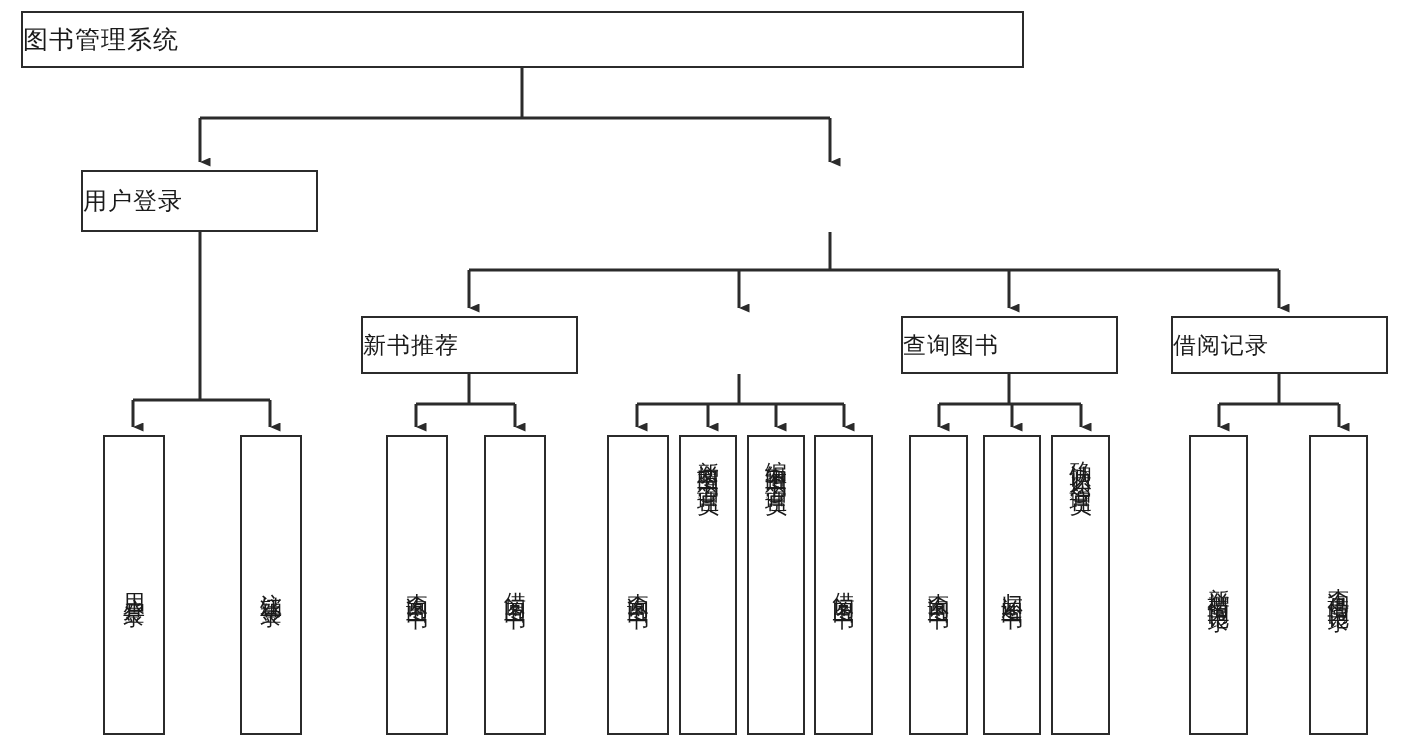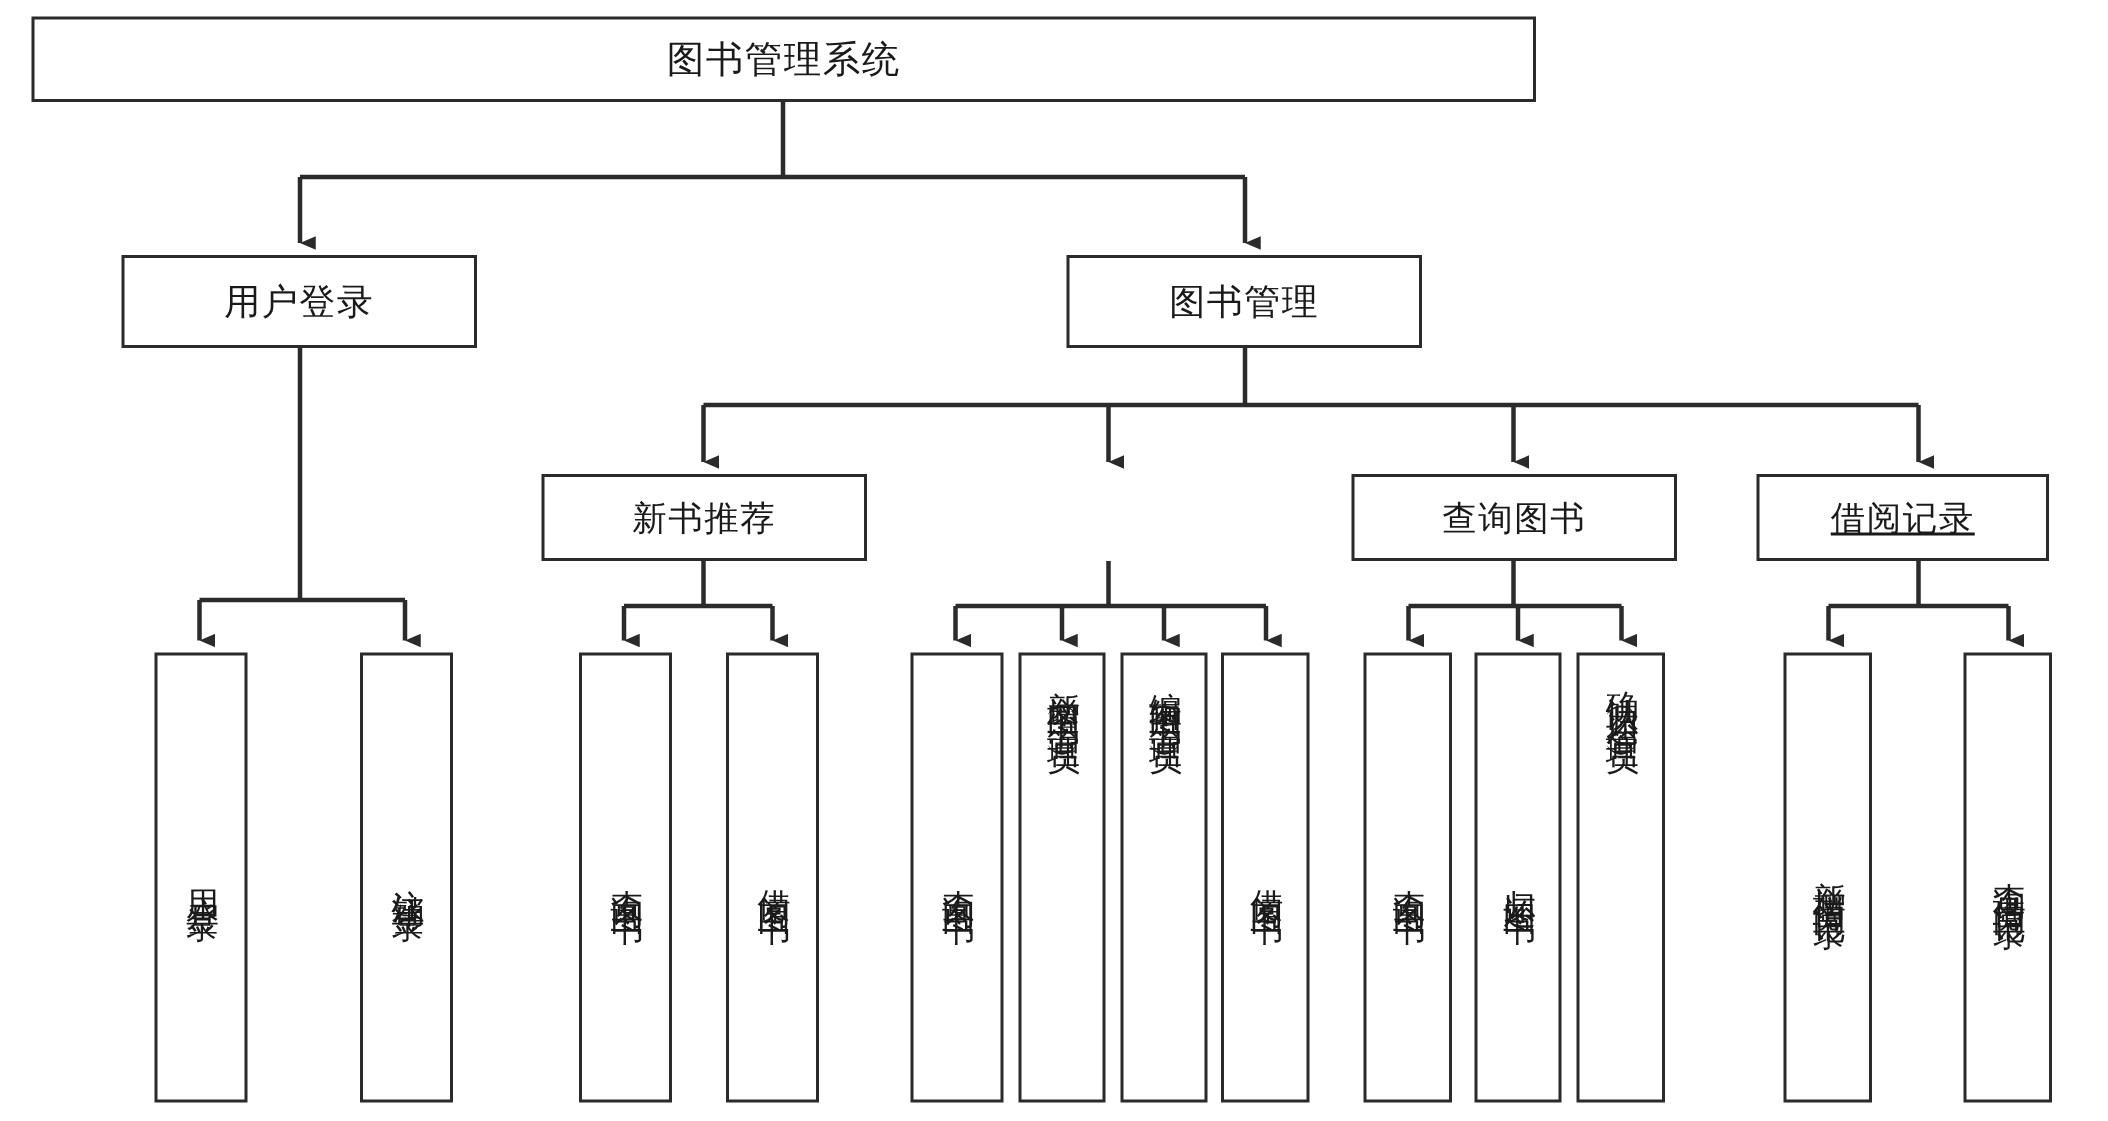--- a/index.html
+++ b/index.html
@@ -25,21 +25,21 @@
     height: 747px;
     pointer-events: none;
   }
   .node {
     position: absolute;
     box-sizing: border-box;
     background: #ffffff;
     border: 2.5px solid #2b2b2b;
     display: flex;
     align-items: center;
-    justify-content: center;
+    justify-content: flex-start;
     color: #1a1a1a;
   }
   .node.root {
     font-size: 25px;
     letter-spacing: 1px;
   }
   .node.lvl2 {
     font-size: 24px;
     letter-spacing: 1px;
   }
@@ -129,31 +129,28 @@
     </g>
   </svg>
 
   <div class="node root" style="left:21px; top:11px; width:1003px; height:57px;">
     <span>图书管理系统</span>
   </div>
 
   <div class="node lvl2" style="left:81px; top:170px; width:237px; height:62px;">
     <span>用户登录</span>
   </div>
-  <div class="node lvl2" style="left:711px; top:170px; width:237px; height:62px;">
-    <span>图书管理</span>
-  </div>
 
   <div class="node lvl3" style="left:361px; top:316px; width:217px; height:58px;">
     <span>新书推荐</span>
   </div>
   <div class="node lvl3" style="left:901px; top:316px; width:217px; height:58px;">
     <span>查询图书</span>
   </div>
-  <div class="node lvl3" style="left:1171px; top:316px; width:195px; height:58px;text-decoration:underline;">
+  <div class="node lvl3" style="left:1171px; top:316px; width:217px; height:58px;">
     <span>借阅记录</span>
   </div>
 
   <div class="node leaf" style="left:103px; top:435px; width:62px; height:300px;">
     <span class="vtext">用户登录</span>
   </div>
   <div class="node leaf" style="left:240px; top:435px; width:62px; height:300px;">
     <span class="vtext">注销登录</span>
   </div>
 

